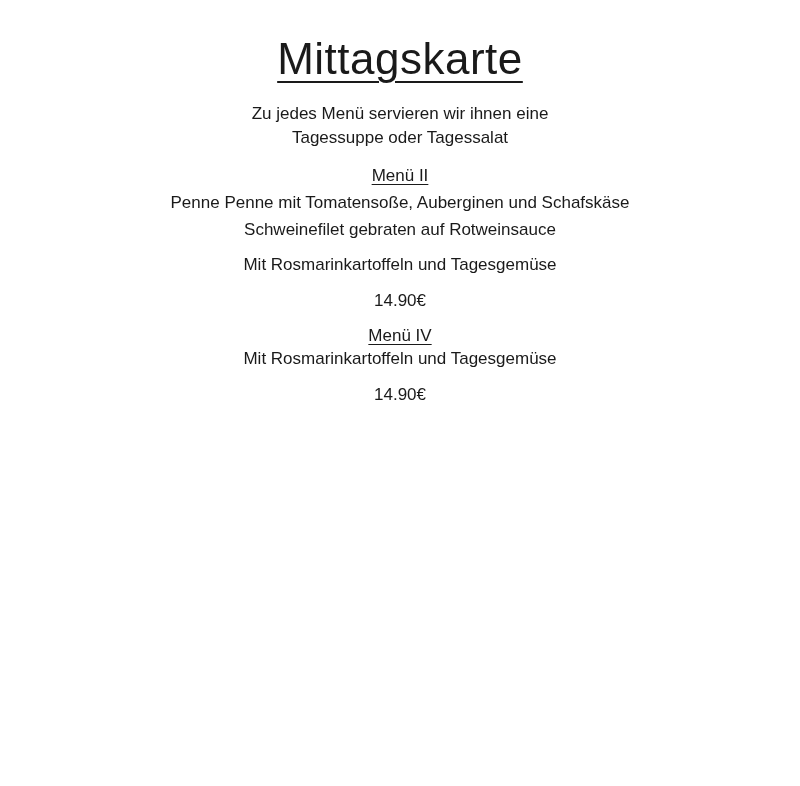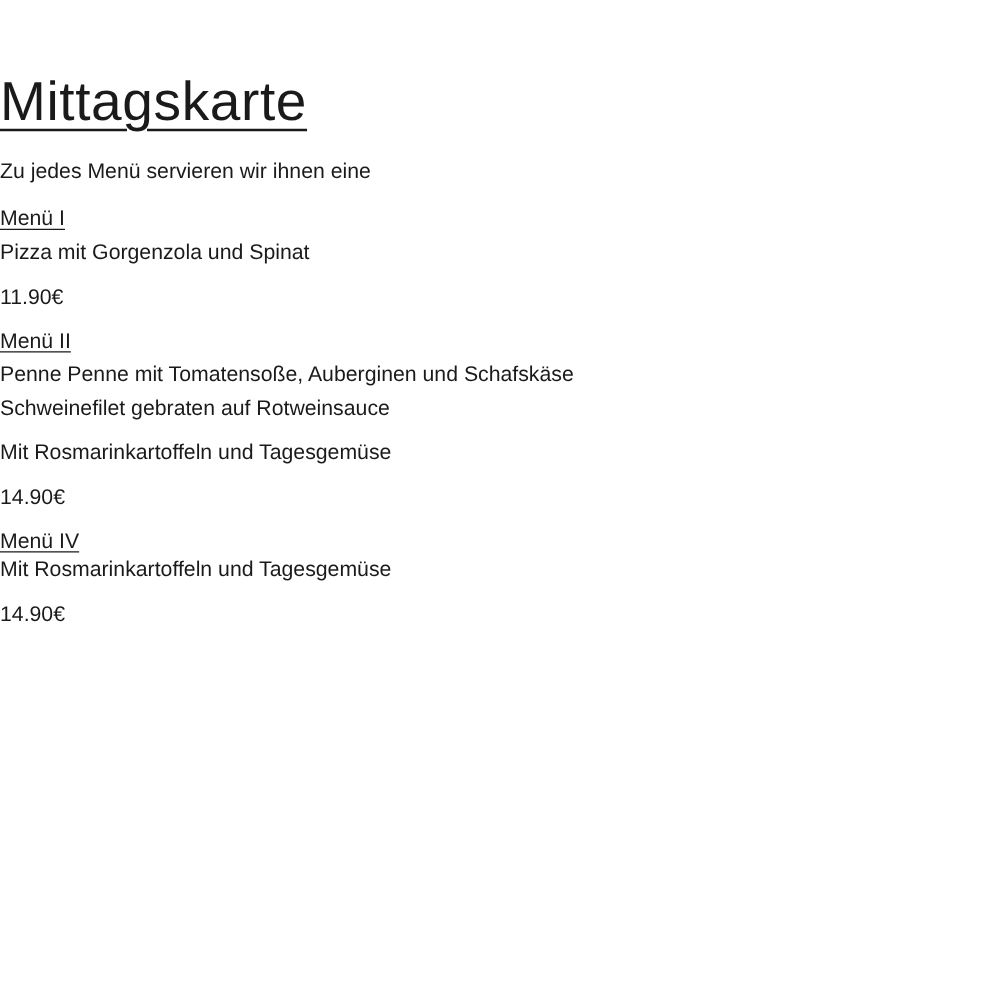--- a/index.html
+++ b/index.html
@@ -6,23 +6,24 @@
     margin: 0;
     padding: 0;
   }
   .page {
     position: relative;
     width: 800px;
     height: 786px;
     background: #ffffff;
     font-family: "Liberation Sans", sans-serif;
     color: #1a1a1a;
+    text-align: center;
     overflow: hidden;
     box-sizing: border-box;
-    padding-top: 56px;
+    padding-top: 33px;
   }
   .title {
     font-size: 44px;
     font-weight: 400;
     line-height: 52px;
     letter-spacing: 0.5px;
     text-decoration: underline;
     text-underline-offset: 7px;
     text-decoration-thickness: 2px;
     margin: 0;
@@ -74,27 +75,23 @@
 </head>
 <body>
 
 <div class="page">
 
   <h1 class="title">Mittagskarte</h1>
 
 
   <div class="intro">
     <div>Zu jedes Menü servieren wir ihnen eine</div>
+    <div>Tagessuppe oder Tagessalat</div>
   </div>
 
-  <section>
-    <div class="menu-heading">Menü I</div>
-    <div class="menu-desc">Pizza mit Gorgenzola und Spinat</div>
-    <div class="menu-price">11.90€</div>
-  </section>
 
   <section>
     <div class="menu-heading">Menü II</div>
     <div class="menu-desc">Penne Penne mit Tomatensoße, Auberginen und Schafskäse</div>
   </section>
 
   <section>
     <div class="menu-desc">Schweinefilet gebraten auf Rotweinsauce</div>
     <div class="menu-desc-para2">Mit Rosmarinkartoffeln und Tagesgemüse</div>
     <div class="menu-price">14.90€</div>

